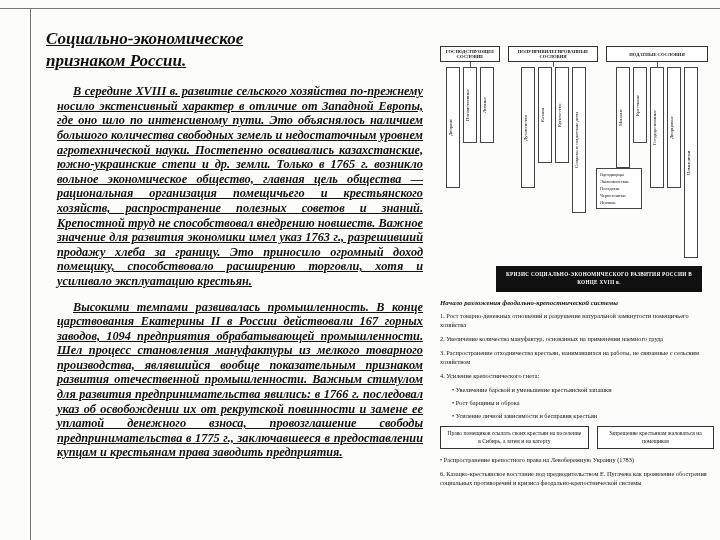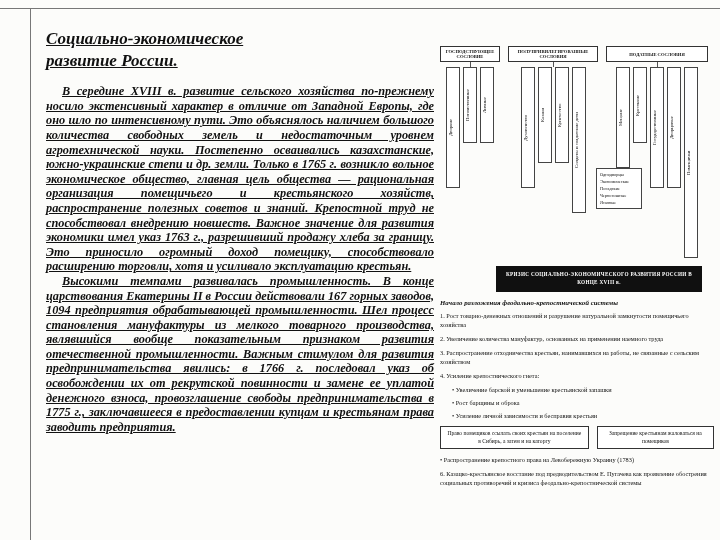--- a/index.html
+++ b/index.html
@@ -13,21 +13,21 @@
   .frame-left{position:absolute;top:8px;left:30px;height:532px;border-left:1.5px solid #777;}
 
   
   .left-col{position:absolute;left:46px;top:28px;width:388px;}
   .title{
     font-size:17px;font-weight:bold;font-style:italic;text-decoration:underline;
     margin:0 0 12px 0;line-height:1.3;width:250px;
   }
   .body{
     font-size:12.3px;font-weight:bold;font-style:italic;text-decoration:underline;
-    line-height:14.6px;margin:0;text-align:justify;text-indent:16px;
+    line-height:14.6px;margin:11px;text-align:justify;text-indent:16px;
   }
 
   
   .diagram{position:absolute;left:440px;top:12px;width:276px;}
   .estates{display:flex;gap:8px;align-items:flex-start;margin-top:34px;}
   .egroup{display:flex;flex-direction:column;align-items:center;}
   .g1{width:60px}.g2{width:90px}.g3{width:102px}
   .ehead{
     border:1px solid #333;font-size:4.6px;font-weight:bold;text-align:center;
     padding:2px 1px;width:100%;box-sizing:border-box;min-height:16px;
@@ -59,21 +59,21 @@
   .cbox-l{flex:1.3;}
   .cbox-r{flex:1;}
 </style>
 </head>
 <body>
 
 <div class="frame-top"></div>
 <div class="frame-left"></div>
 
 <div class="left-col">
-  <h1 class="title">Социально-экономическое развитие России.</h1>
+  <h1 class="title">Социально-экономическое признаком России.</h1>
   <p class="body">В середине XVIII в. развитие сельского хозяйства по-прежнему носило экстенсивный характер в отличие от Западной Европы, где оно шло по интенсивному пути. Это объяснялось наличием большого количества свободных земель и недостаточным уровнем агротехнической науки. Постепенно осваивались казахстанские, южно-украинские степи и др. земли. Только в 1765 г. возникло вольное экономическое общество, главная цель общества — рациональная организация помещичьего и крестьянского хозяйств, распространение полезных советов и знаний. Крепостной труд не способствовал внедрению новшеств. Важное значение для развития экономики имел указ 1763 г., разрешивший продажу хлеба за границу. Это приносило огромный доход помещику, способствовало расширению торговли, хотя и усиливало эксплуатацию крестьян.</p>
   <p class="body">Высокими темпами развивалась промышленность. В конце царствования Екатерины II в России действовали 167 горных заводов, 1094 предприятия обрабатывающей промышленности. Шел процесс становления мануфактуры из мелкого товарного производства, являвшийся вообще показательным признаком развития отечественной промышленности. Важным стимулом для развития предпринимательства явились: в 1766 г. последовал указ об освобождении их от рекрутской повинности и замене ее уплатой денежного взноса, провозглашение свободы предпринимательства в 1775 г., заключавшееся в предоставлении купцам и крестьянам права заводить предприятия.</p>
 </div>
 
 <div class="diagram">
 
   <div class="estates">
     <div class="egroup g1">
       <div class="ehead">ГОСПОДСТВУЮЩЕЕ СОСЛОВИЕ</div>
       <div class="conn"></div>

